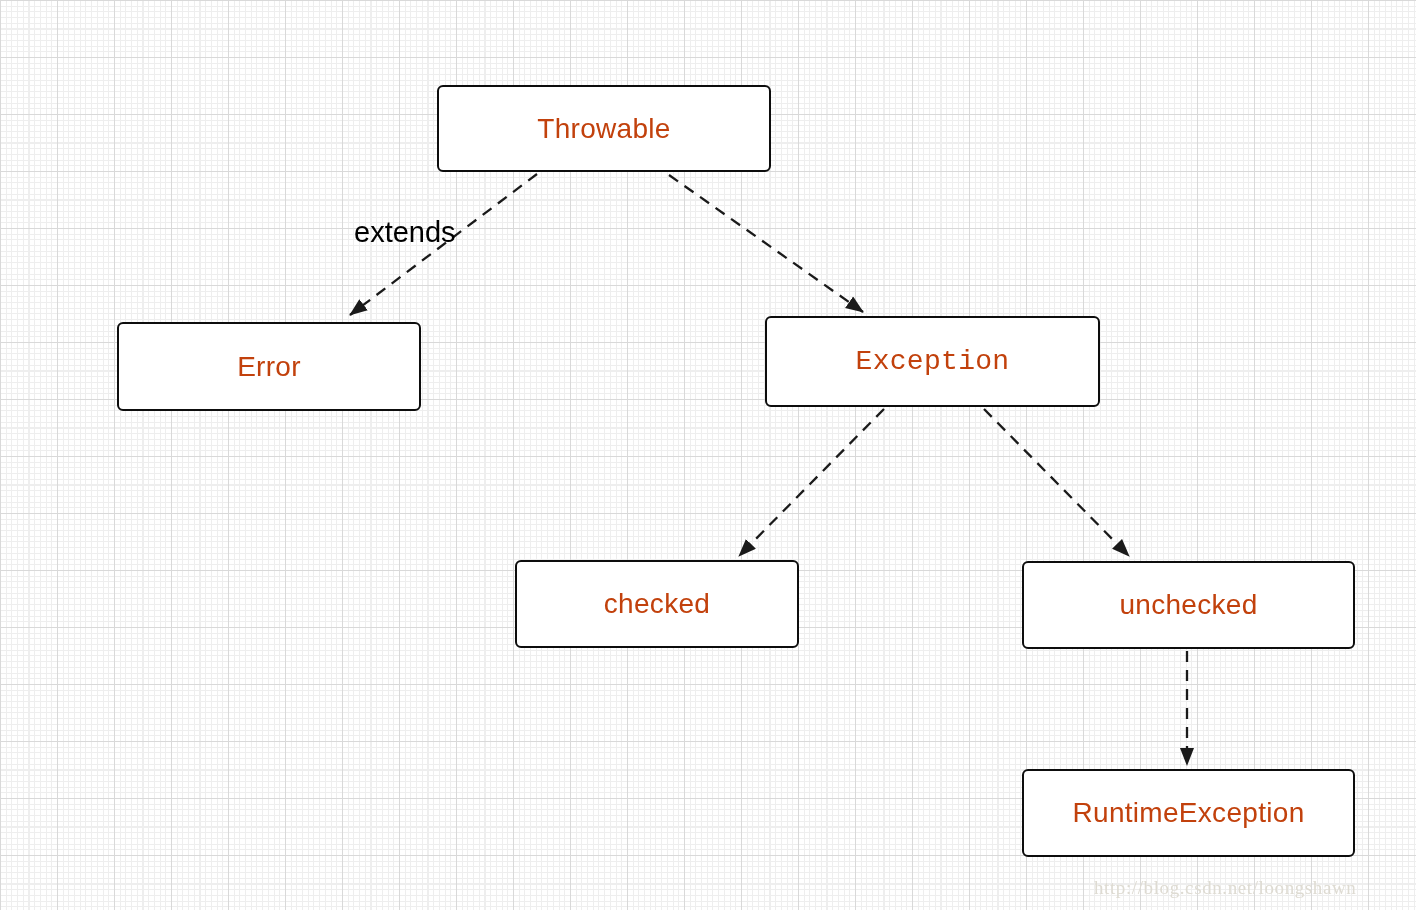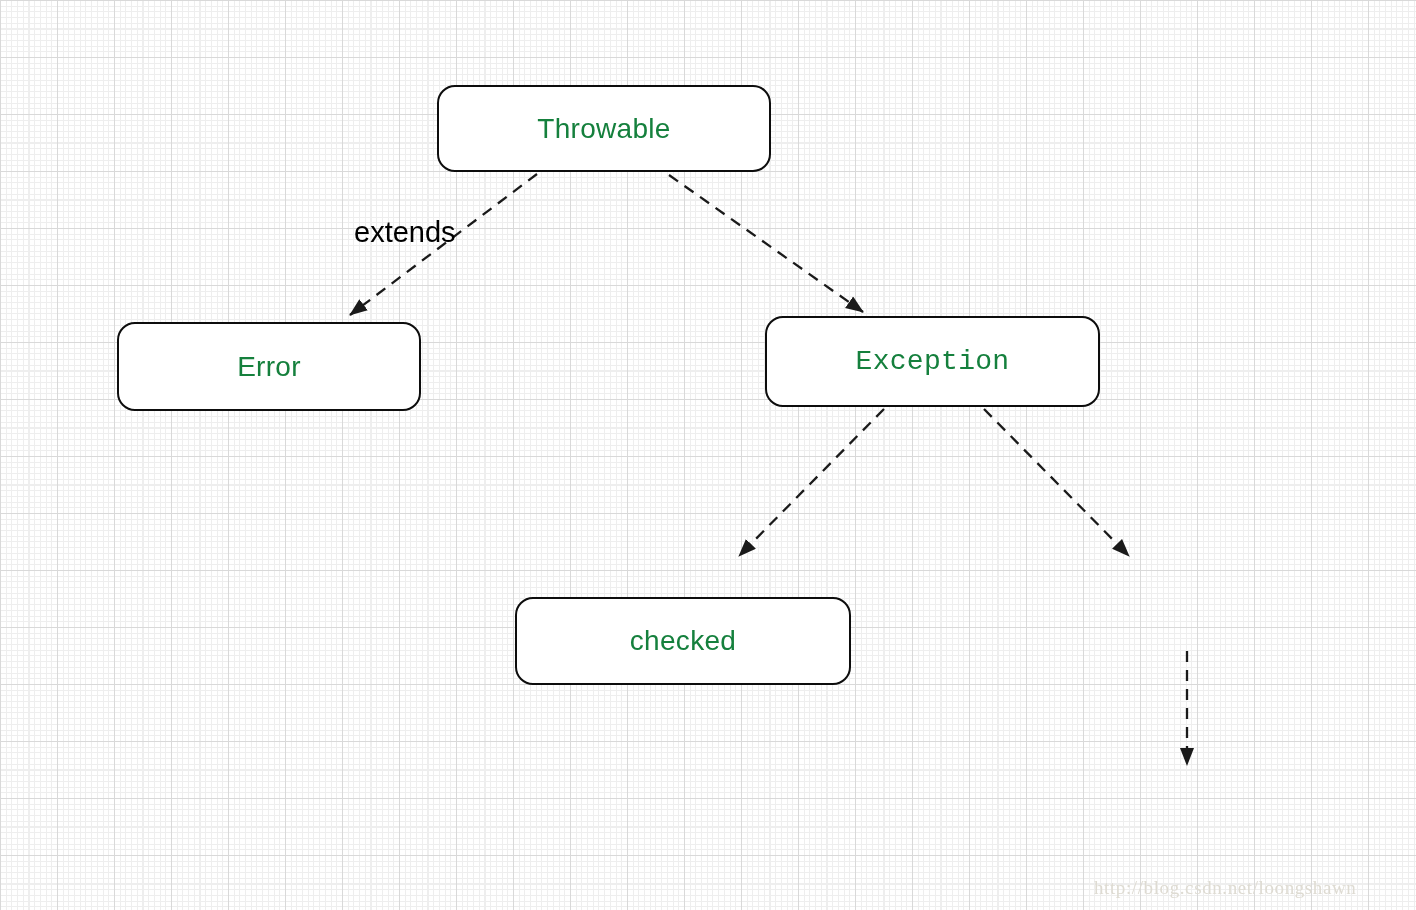--- a/index.html
+++ b/index.html
@@ -24,32 +24,32 @@
     left: 0; top: 0;
     width: 1416px;
     height: 910px;
     pointer-events: none;
   }
   .node {
     position: absolute;
     box-sizing: border-box;
     background: #ffffff;
     border: 2.5px solid #0d0d0d;
-    border-radius: 18px;
+    border-radius: 6px;
     display: flex;
     align-items: center;
     justify-content: center;
     font-size: 28px;
-    color: #15803d;
+    color: #c2410c;
     letter-spacing: 0.3px;
   }
   .node-throwable        { left: 437px;  top: 85px;  width: 334px; height: 87px; }
   .node-error            { left: 117px;  top: 322px; width: 304px; height: 89px; text-align: center; }
   .node-exception        { left: 765px;  top: 316px; width: 335px; height: 91px; font-family: Liberation Mono, monospace; }
-  .node-checked          { left: 515px;  top: 560px; width: 336px; height: 88px; margin-top: 37px; }
+  .node-checked          { left: 515px;  top: 560px; width: 284px; height: 88px; }
   .node-unchecked        { left: 1022px; top: 561px; width: 333px; height: 88px; }
   .node-runtimeexception { left: 1022px; top: 769px; width: 333px; height: 88px; }
   .edge-label {
     position: absolute;
     left: 317px;
     top: 216px;
     font-size: 29px;
     color: #000000;
     margin-left: 37px;
   }
@@ -91,19 +91,25 @@
   </div>
 
   <div class="node node-exception">
     <span>Exception</span>
   </div>
 
   <div class="node node-checked">
     <span>checked</span>
   </div>
 
+  <div class="node node-unchecked">
+    <span>unchecked</span>
+  </div>
 
+  <div class="node node-runtimeexception">
+    <span>RuntimeException</span>
+  </div>
 
   <div class="edge-label">extends</div>
 
   <div class="watermark">http://blog.csdn.net/loongshawn</div>
 
 </div>
 
 </body></html>

